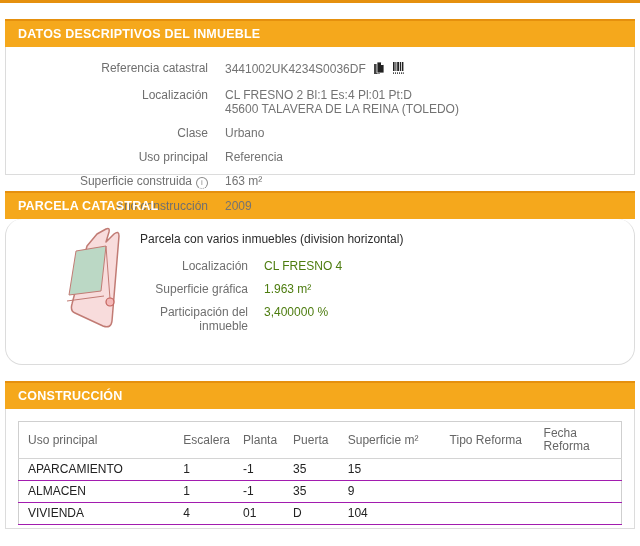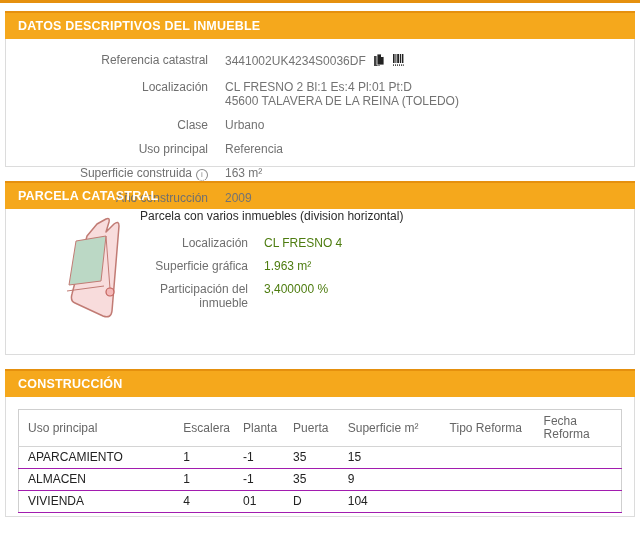--- a/index.html
+++ b/index.html
@@ -1,32 +1,32 @@
 <!DOCTYPE html>
 <html><head>
 <meta charset="utf-8">
 <style>
   * { box-sizing: border-box; margin: 0; padding: 0; }
   html,body { width:640px; height:546px; overflow:hidden; background:#fff;
     font-family:"Liberation Sans", sans-serif; font-size:12px; color:#333; }
   .top-strip { height:3px; background:#E5900E; width:640px; }
-  .section { margin:8px 5px 14px 5px; }
+  .section { margin:16px 5px 14px 5px; }
   .sec-header { background:#F5A81C; border-top:2px solid #E5900E; color:#fff;
     font-weight:bold; font-size:12.5px; height:28px; line-height:26px;
     padding-left:13px; letter-spacing:0.2px; }
   .panel { border:1px solid #DCDCDC; border-top:none; background:#fff; }
   .panel1 { height:128px; padding-top:14px; }
   .drow { display:flex; margin-bottom:10px; line-height:14px; }
   .dlabel { width:202px; text-align:right; color:#6F6F6F; flex-shrink:0; }
   .dvalue { margin-left:17px; color:#737373; white-space:nowrap; }
   .icon-btn { display:inline-block; vertical-align:-2px; margin-left:7px; cursor:pointer; }
   .info-icon { display:inline-block; width:12px; height:12px; border:1px solid #8A8A8A;
     border-radius:50%; color:#8A8A8A; font-size:8px; line-height:10px; text-align:center;
     margin-left:4px; border-bottom-style:dotted; cursor:pointer; }
-  .panel2 { height:146px; position:relative; }
+  .panel2 { height:146px; padding-top:13px; position:relative;border-radius:17px; }
   .parcela-map { position:absolute; left:34px; top:6px; width:114px; height:114px; cursor:pointer; }
   .parcela-content { margin-left:134px; }
   .parcela-desc { margin-bottom:13px; color:#2B2B2B; line-height:14px; }
   .p2row { display:flex; margin-bottom:9px; line-height:14px; }
   .p2label { width:108px; text-align:right; color:#6F6F6F; flex-shrink:0; }
   .p2value { margin-left:16px; color:#4d7c0f; }
   .panel3 { padding:12px; height:120px; }
   table.cons { width:100%; border-collapse:collapse; border:1px solid #CFCFCF; }
   table.cons th { font-weight:normal; color:#666; text-align:left;
     padding:5px 4px 5px 9px; border-bottom:1px solid #D4D4D4; line-height:13px; }

